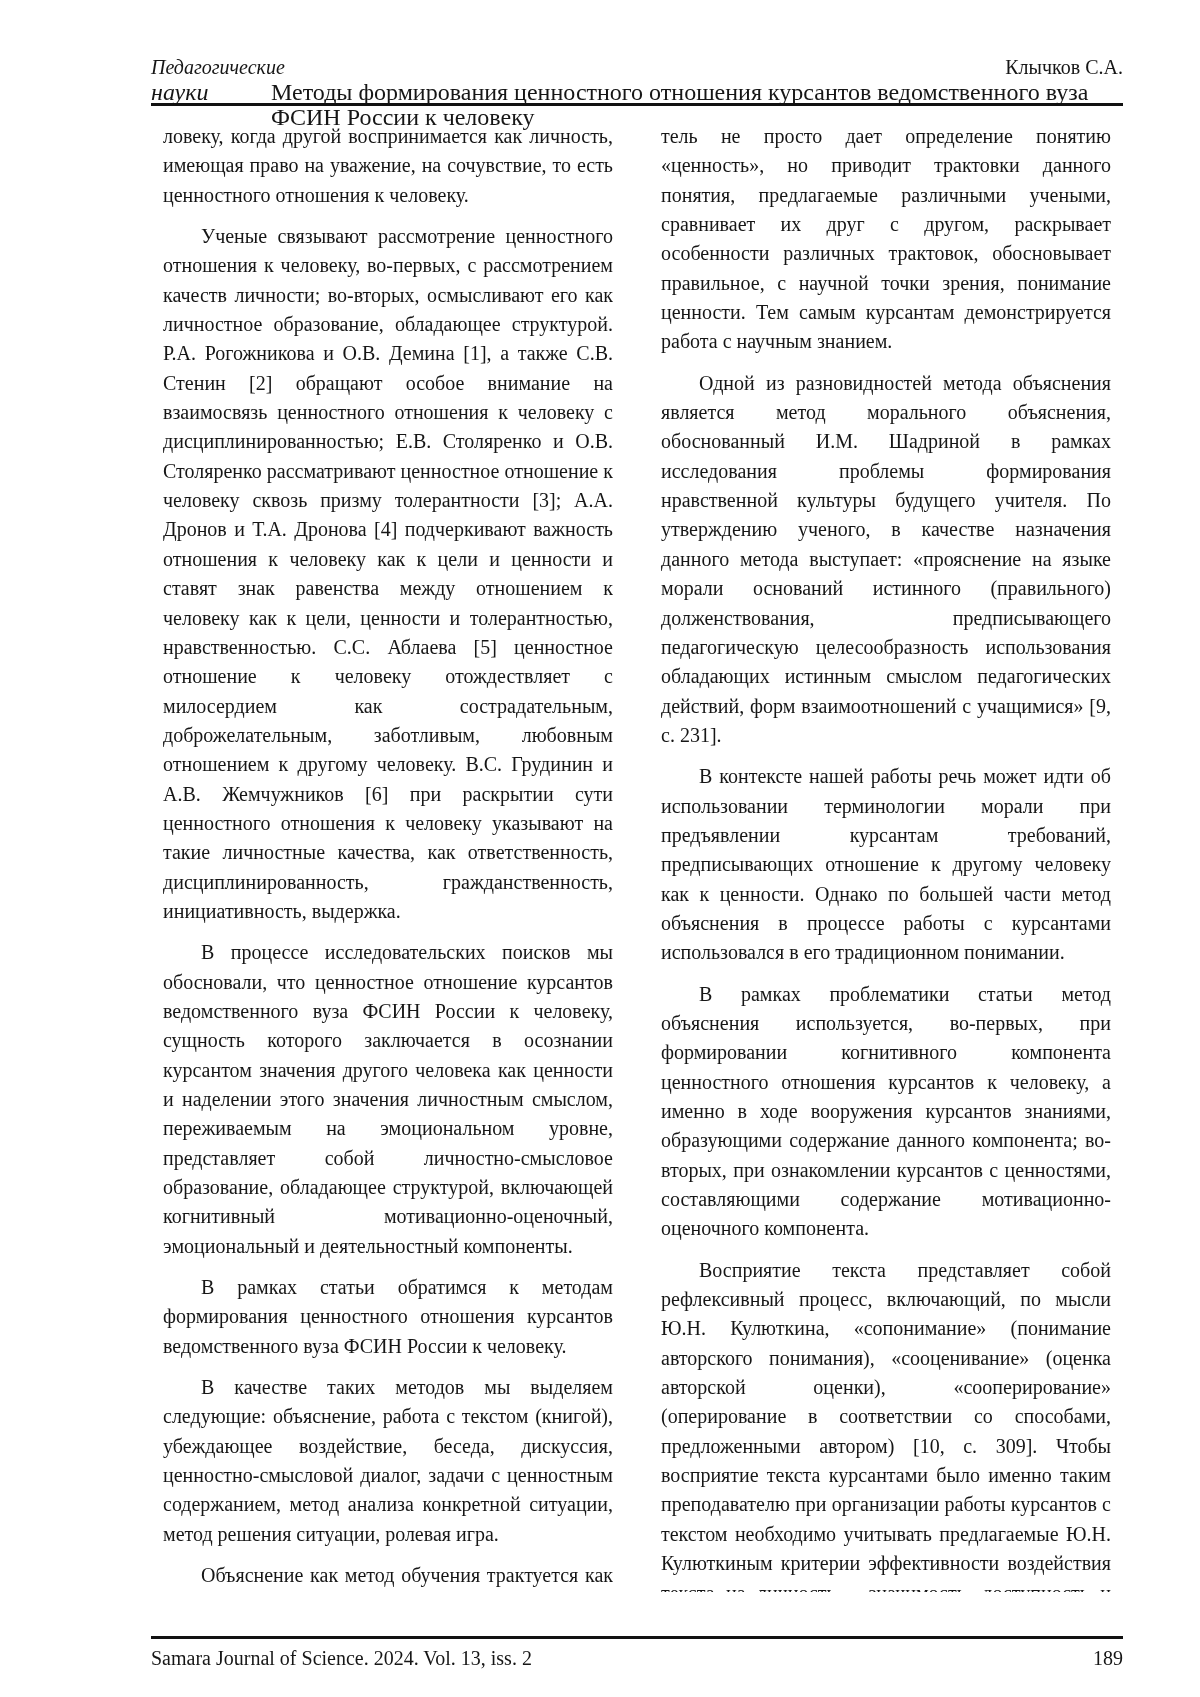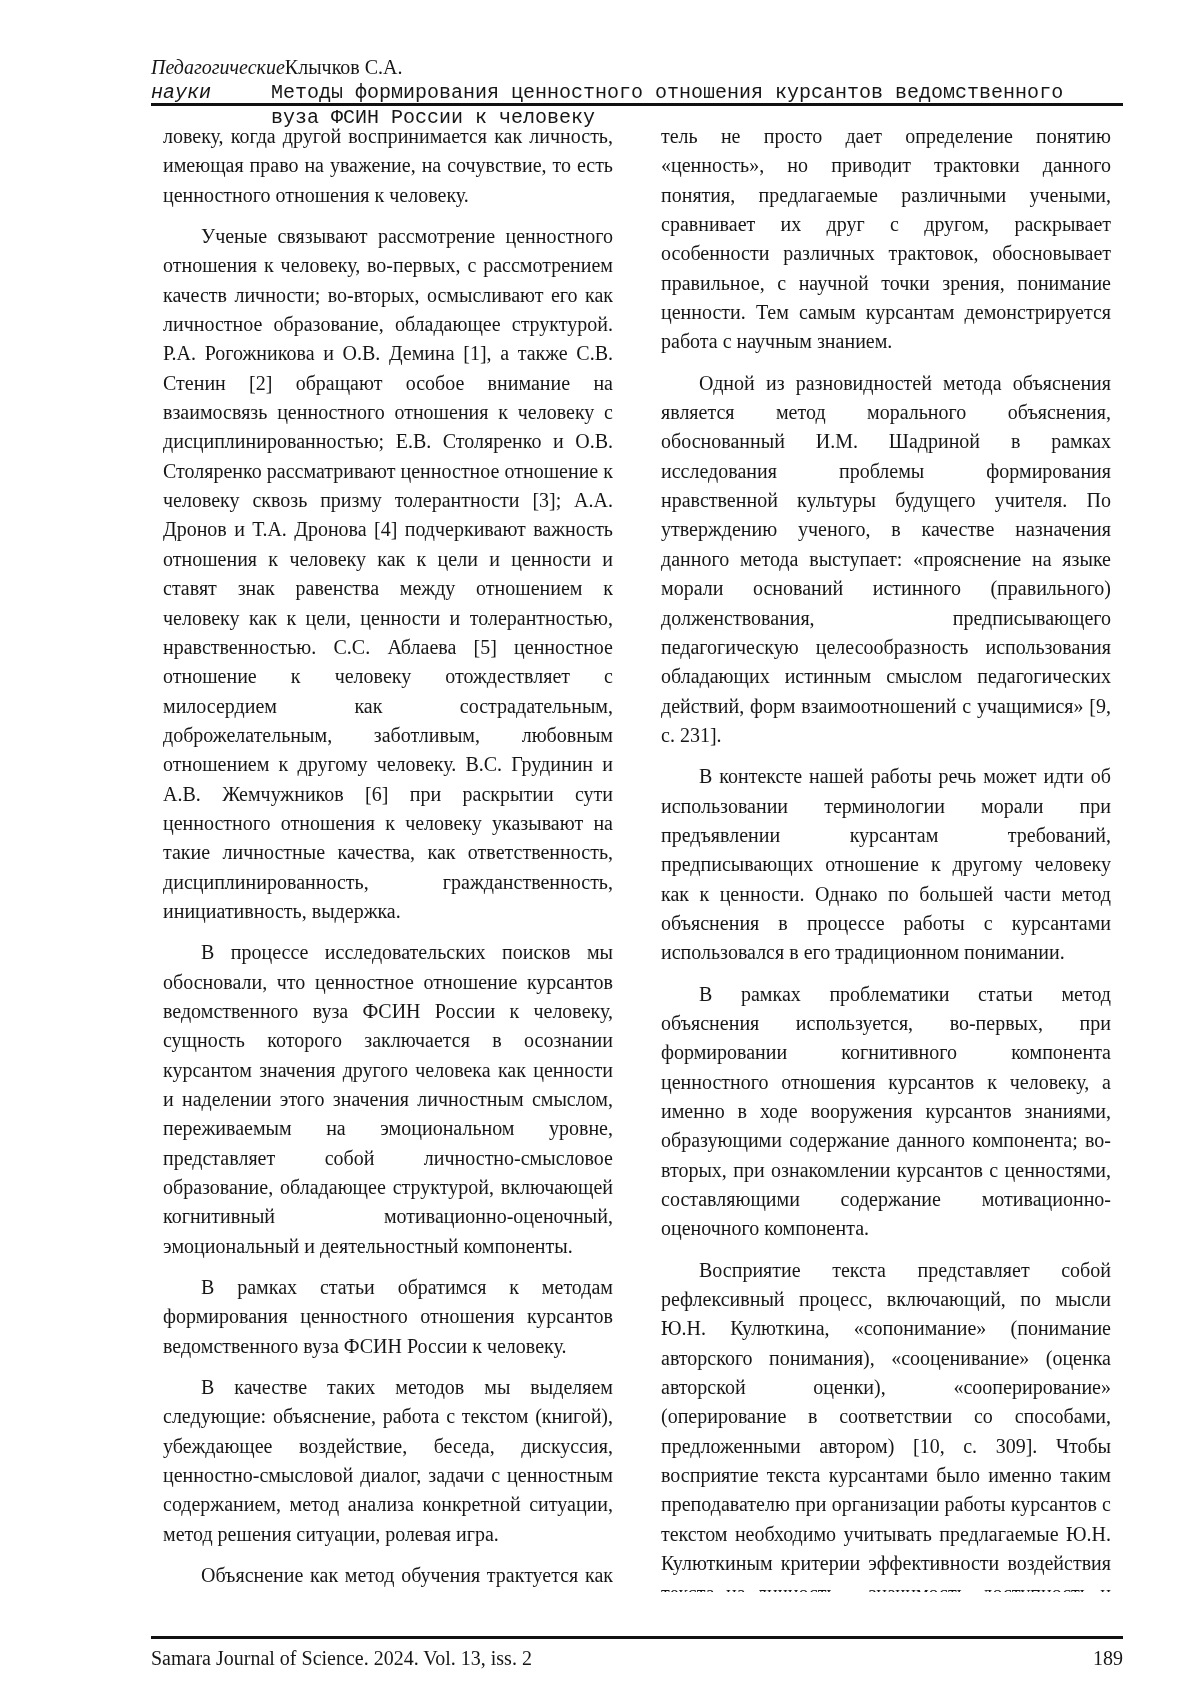--- a/index.html
+++ b/index.html
@@ -9,22 +9,22 @@
     background: #ffffff;
     position: relative;
     font-family: "Liberation Serif", "DejaVu Serif", serif;
     color: #161616;
     overflow: hidden;
   }
   .typearea { position: absolute; left: 151px; width: 972px; }
 
   
   .header { top: 55px; }
-  .header-row1 { display: flex; justify-content: flex-start; align-items: baseline; font-size: 20px; line-height: 25px; }
-  .header-row2 { display: flex; align-items: baseline; font-size: 20px; line-height: 25px; font-family: Liberation Mono, monospace; }
+  .header-row1 { display: flex; justify-content: space-between; align-items: baseline; font-size: 20px; line-height: 25px; }
+  .header-row2 { display: flex; align-items: baseline; font-size: 24px; line-height: 25px; }
   .section-label { font-style: italic; }
   .header-row2 .section-label { min-width: 120px; }
   .article-title { flex: 1; text-align: left; }
   .rule { position: absolute; left: 151px; width: 972px; height: 3px; background: #111; }
   .rule-top { top: 103px; }
   .rule-bottom { top: 1636px; }
 
   
   .columns {
     top: 110px;

